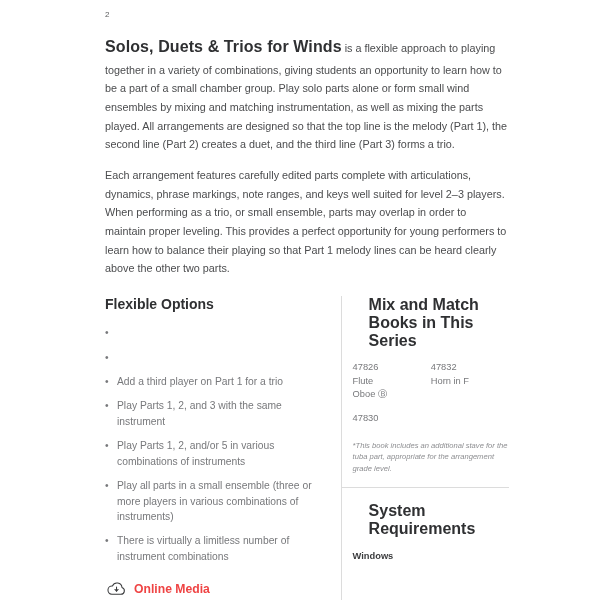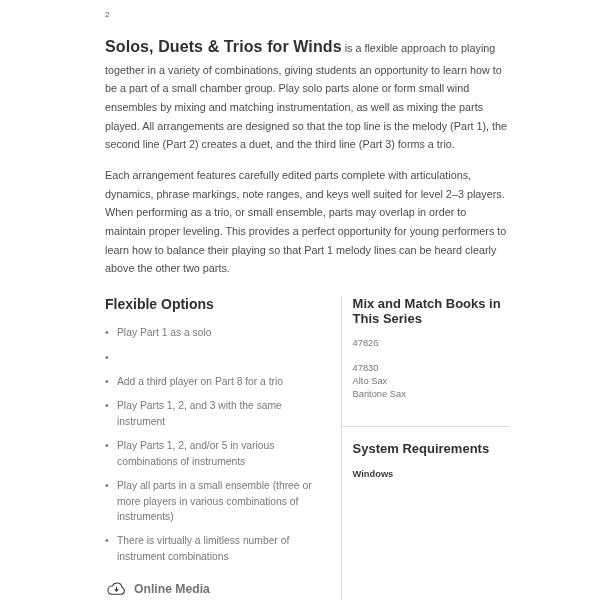--- a/index.html
+++ b/index.html
@@ -23,25 +23,25 @@
   .col-right { width:161px; border-left:1px solid #dcdcdc; padding-left:11px; }
 
   .section-heading { font-size:14px; font-weight:bold; color:#2f3032; margin:0 0 13px 0; }
 
   .bullet-list { }
   .bullet-item { display:flex; font-size:10.3px; line-height:1.5; color:#77787b; margin-bottom:9px; }
   .bullet-item .dot { width:12px; flex:none; color:#77787b; }
 
   .om-heading { display:flex; align-items:center; margin:17px 0 11px 0; }
   .om-heading .icon { margin-right:7px; display:flex; }
-  .om-heading .label { font-size:12.2px; font-weight:bold; color:#737373; }
+  .om-heading .label { font-size:12.2px; font-weight:bold; color:#ef4444; }
 
   .om-para { font-size:10.3px; line-height:1.55; color:#77787b; margin:0 0 11px 0; }
 
-  .sb-heading { font-size:13px; font-weight:bold; color:#2f3032; margin:0 0 11px 0; }
+  .sb-heading { font-size:16px; font-weight:bold; color:#2f3032; margin:0 0 11px 16px; }
   .sb-cols { display:flex; }
   .sb-col { width:50%; }
   .sb-group { margin-bottom:11px; }
   .sb-code { font-size:9.3px; color:#77787b; line-height:1.45; }
   .sb-instruments { font-size:9.3px; color:#77787b; line-height:1.45; white-space:pre-line; }
   .sb-footnote { font-size:7.6px; font-style:italic; color:#8d8e91; line-height:1.5; margin-top:3px; }
 
   .sb-divider { border:none; border-top:1px solid #dcdcdc; margin:13px 0 14px -11px; }
 
   .sr-section { margin-bottom:11px; }
@@ -62,30 +62,29 @@
     <div class="columns">
 
       <div class="col-left">
 
         <h3 class="section-heading">Flexible Options</h3>
 
         <div class="bullet-list">
 
             <div class="bullet-item">
               <span class="dot">•</span>
-              <span>Play Part 1 as a solo</span>
             </div>
 
             <div class="bullet-item">
               <span class="dot">•</span>
             </div>
 
             <div class="bullet-item">
               <span class="dot">•</span>
-              <span>Add a third player on Part 8 for a trio</span>
+              <span>Add a third player on Part 1 for a trio</span>
             </div>
 
             <div class="bullet-item">
               <span class="dot">•</span>
               <span>Play Parts 1, 2, and 3 with the same instrument</span>
             </div>
 
             <div class="bullet-item">
               <span class="dot">•</span>
               <span>Play Parts 1, 2, and/or 5 in various combinations of instruments</span>
@@ -119,35 +118,40 @@
 
       <div class="col-right">
 
         <h4 class="sb-heading">Mix and Match Books in This Series</h4>
 
         <div class="sb-cols">
           <div class="sb-col">
 
               <div class="sb-group">
                 <div class="sb-code">47826</div>
+                <div class="sb-instruments">Flute
+Oboe Ⓑ</div>
               </div>
 
 
               <div class="sb-group">
                 <div class="sb-code">47830</div>
-                <div class="sb-instruments">Alto Sax
-Baritone Sax</div>
               </div>
             </div>
           <div class="sb-col">
 
+              <div class="sb-group">
+                <div class="sb-code">47832</div>
+                <div class="sb-instruments">Horn in F</div>
+              </div>
 
             </div>
         </div>
 
+        <div class="sb-footnote">*This book includes an additional stave for the tuba part, appropriate for the arrangement grade level.</div>
 
         <hr class="sb-divider">
 
         <h4 class="sb-heading">System Requirements</h4>
 
         <div>
 
             <div class="sr-section">
               <div class="sr-os">Windows</div>
 

